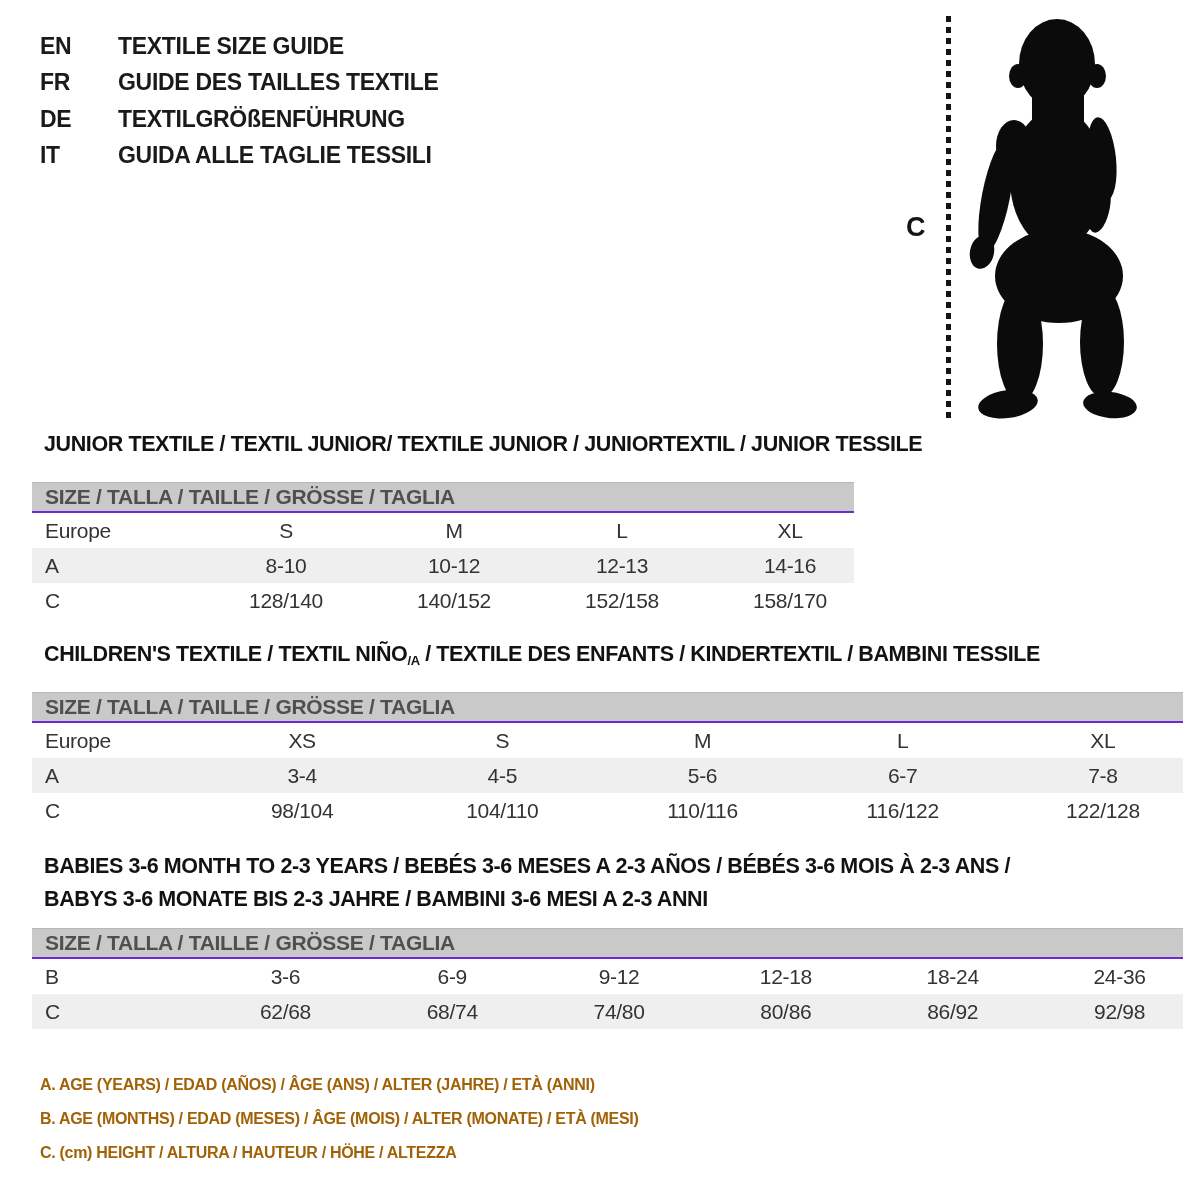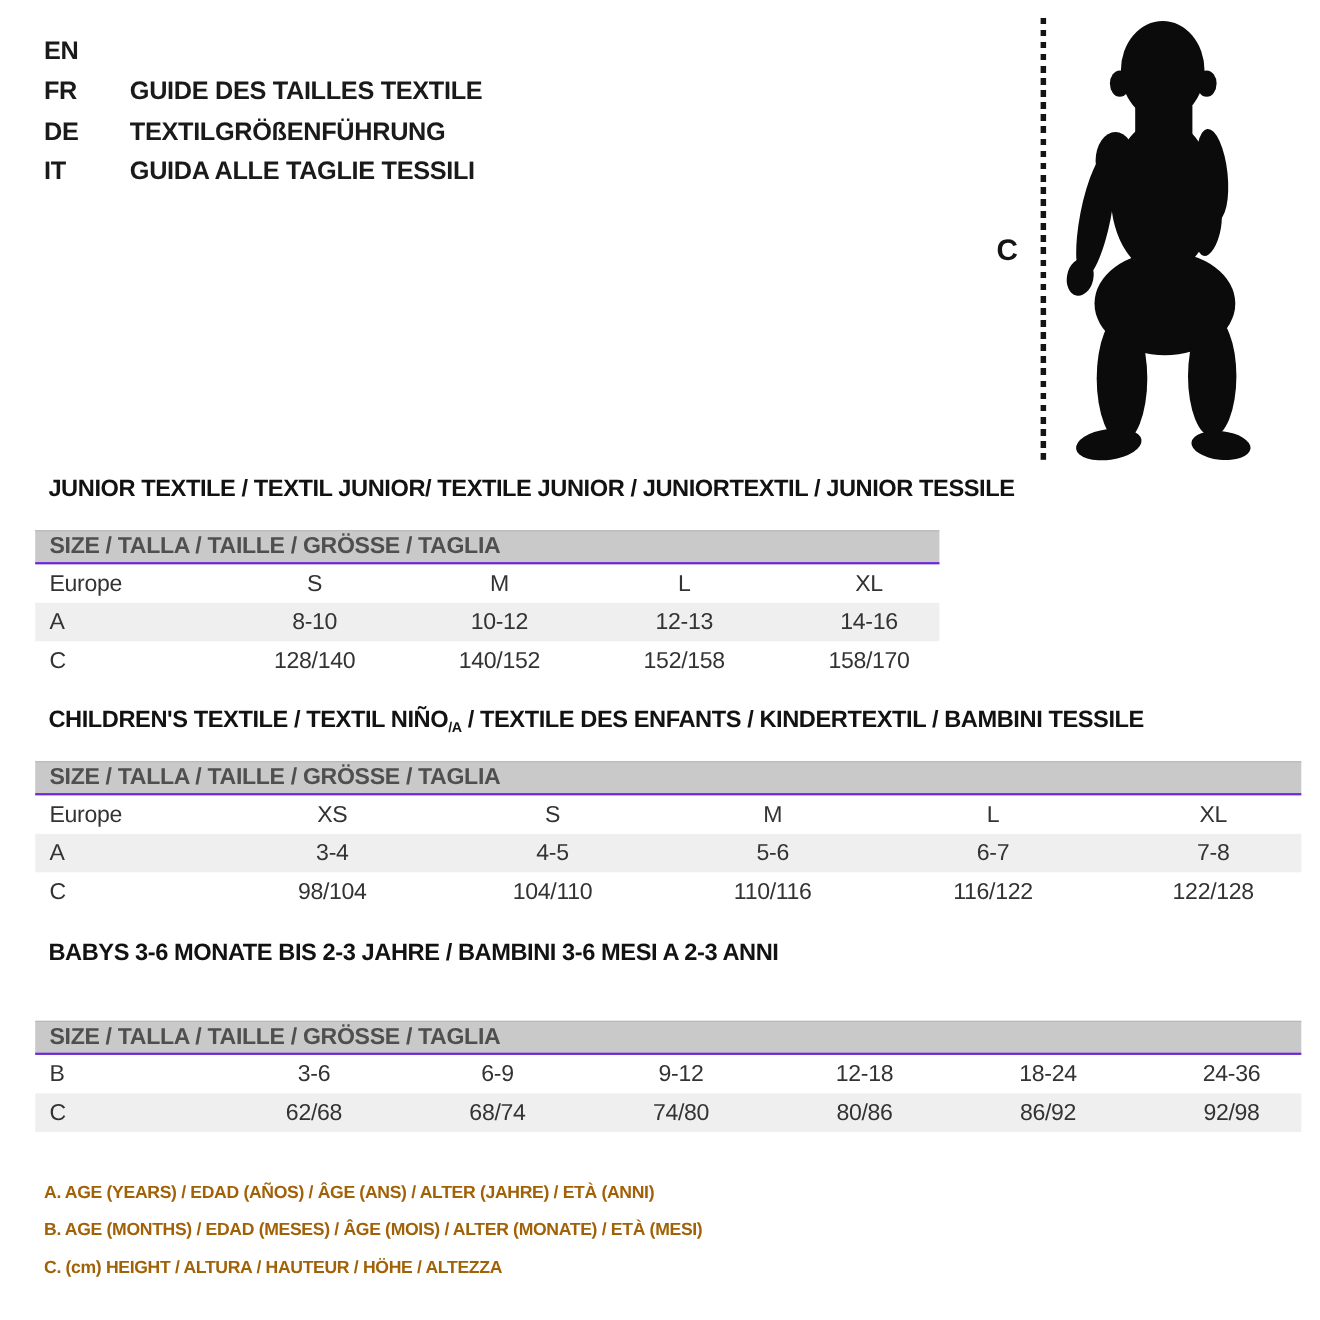--- a/index.html
+++ b/index.html
@@ -68,20 +68,21 @@
   }
 </style>
 </head>
 <body>
 
 <div class="page">
 
   <div class="lang-block">
     <div class="lang-line">
       <span class="lang-code">EN</span>
+      <span class="lang-title">TEXTILE SIZE GUIDE</span>
     </div>
     <div class="lang-line">
       <span class="lang-code">FR</span>
       <span class="lang-title">GUIDE DES TAILLES TEXTILE</span>
     </div>
     <div class="lang-line">
       <span class="lang-code">DE</span>
       <span class="lang-title">TEXTILGRÖßENFÜHRUNG</span>
     </div>
     <div class="lang-line">
@@ -170,20 +171,21 @@
       <span class="lbl">C</span>
       <span class="val">98/104</span>
       <span class="val">104/110</span>
       <span class="val">110/116</span>
       <span class="val">116/122</span>
       <span class="val">122/128</span>
     </div>
   </div>
 
   <div class="section-title two-line" style="top:850px">
+    <div>BABIES 3-6 MONTH TO 2-3 YEARS / BEBÉS 3-6 MESES A 2-3 AÑOS / BÉBÉS 3-6 MOIS À 2-3 ANS /</div>
     <div>BABYS 3-6 MONATE BIS 2-3 JAHRE / BAMBINI 3-6 MESI A 2-3 ANNI</div>
   </div>
   <div class="size-bar" style="top:928px; width:1151px">SIZE / TALLA / TAILLE / GRÖSSE / TAGLIA</div>
   <div class="tbl" style="top:959px; width:1151px">
     <div class="t-row">
       <span class="lbl">B</span>
       <span class="val">3-6</span>
       <span class="val">6-9</span>
       <span class="val">9-12</span>
       <span class="val">12-18</span>

